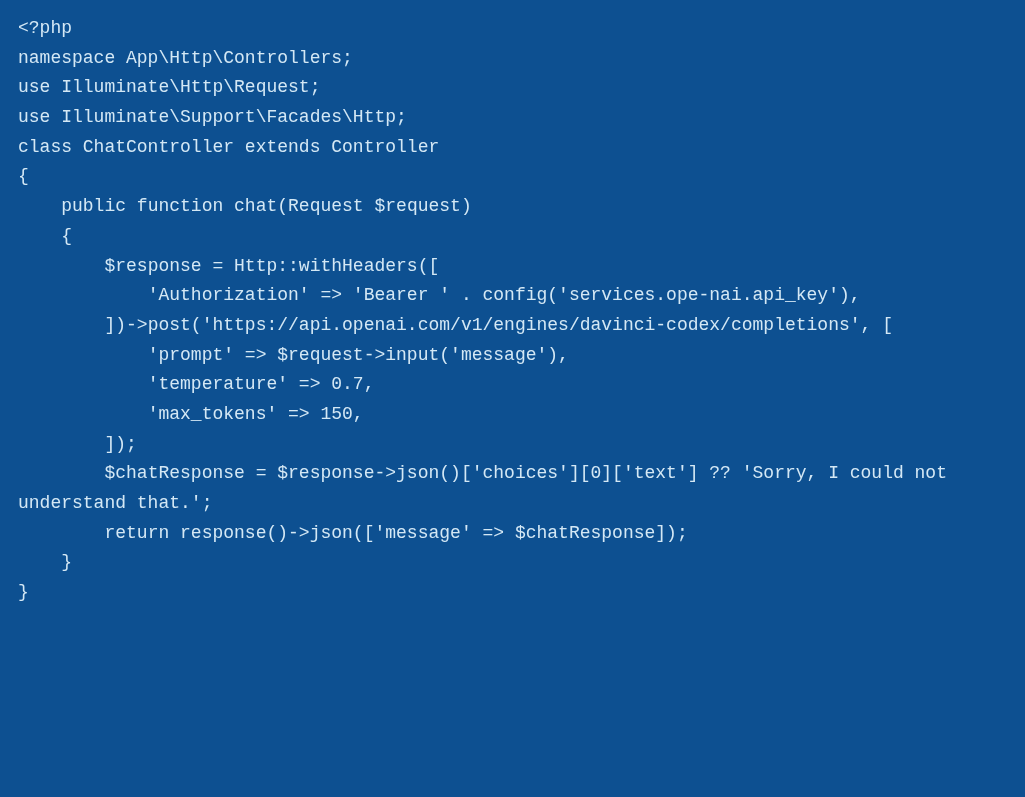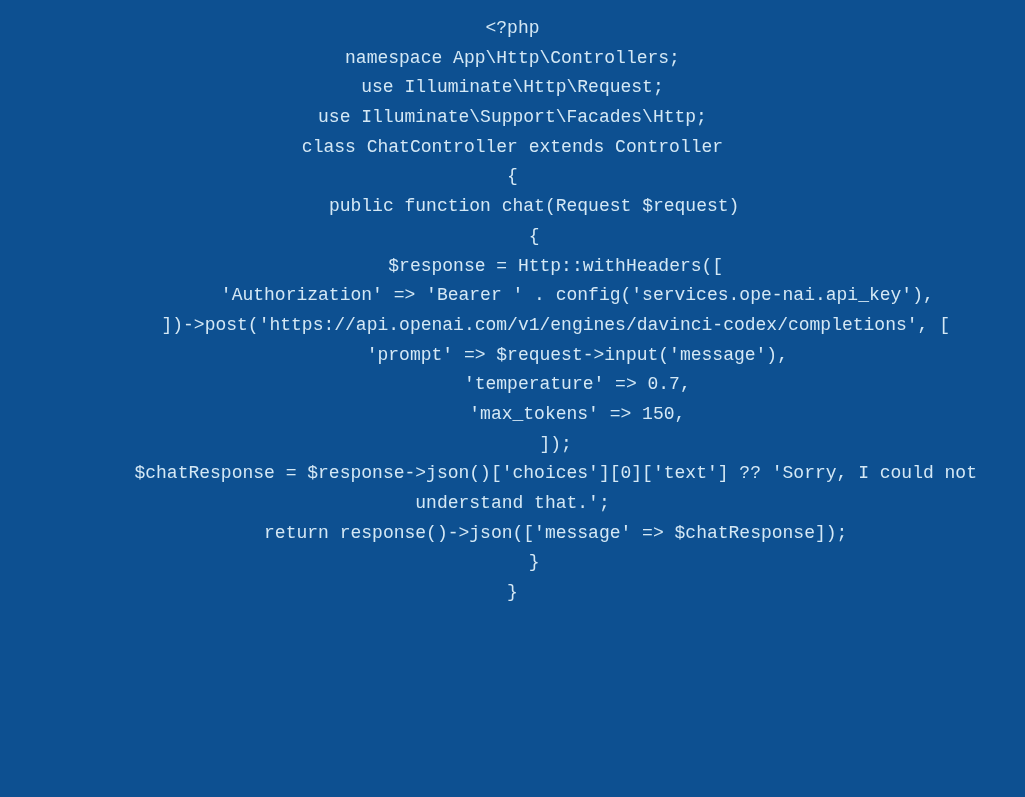--- a/index.html
+++ b/index.html
@@ -18,19 +18,18 @@
       height: 797px;
       overflow: hidden;
     }
     pre {
       white-space: pre-wrap;
       word-wrap: break-word;
       font-family: inherit;
     }
     .code-line {
       display: block;
-      text-align: center;
     }
   </style>
 </head>
 <body>
 
 <pre><span class="code-line">&lt;?php</span><span class="code-line">namespace App\Http\Controllers;</span><span class="code-line">use Illuminate\Http\Request;</span><span class="code-line">use Illuminate\Support\Facades\Http;</span><span class="code-line">class ChatController extends Controller</span><span class="code-line">{</span><span class="code-line">    public function chat(Request $request)</span><span class="code-line">    {</span><span class="code-line">        $response = Http::withHeaders([</span><span class="code-line">            'Authorization' =&gt; 'Bearer ' . config('services.ope-nai.api_key'),</span><span class="code-line">        ])-&gt;post('https://api.openai.com/v1/engines/davinci-codex/completions', [</span><span class="code-line">            'prompt' =&gt; $request-&gt;input('message'),</span><span class="code-line">            'temperature' =&gt; 0.7,</span><span class="code-line">            'max_tokens' =&gt; 150,</span><span class="code-line">        ]);</span><span class="code-line">        $chatResponse = $response-&gt;json()['choices'][0]['text'] ?? 'Sorry, I could not understand that.';</span><span class="code-line">        return response()-&gt;json(['message' =&gt; $chatResponse]);</span><span class="code-line">    }</span><span class="code-line">}</span></pre>
 
 </body></html>

